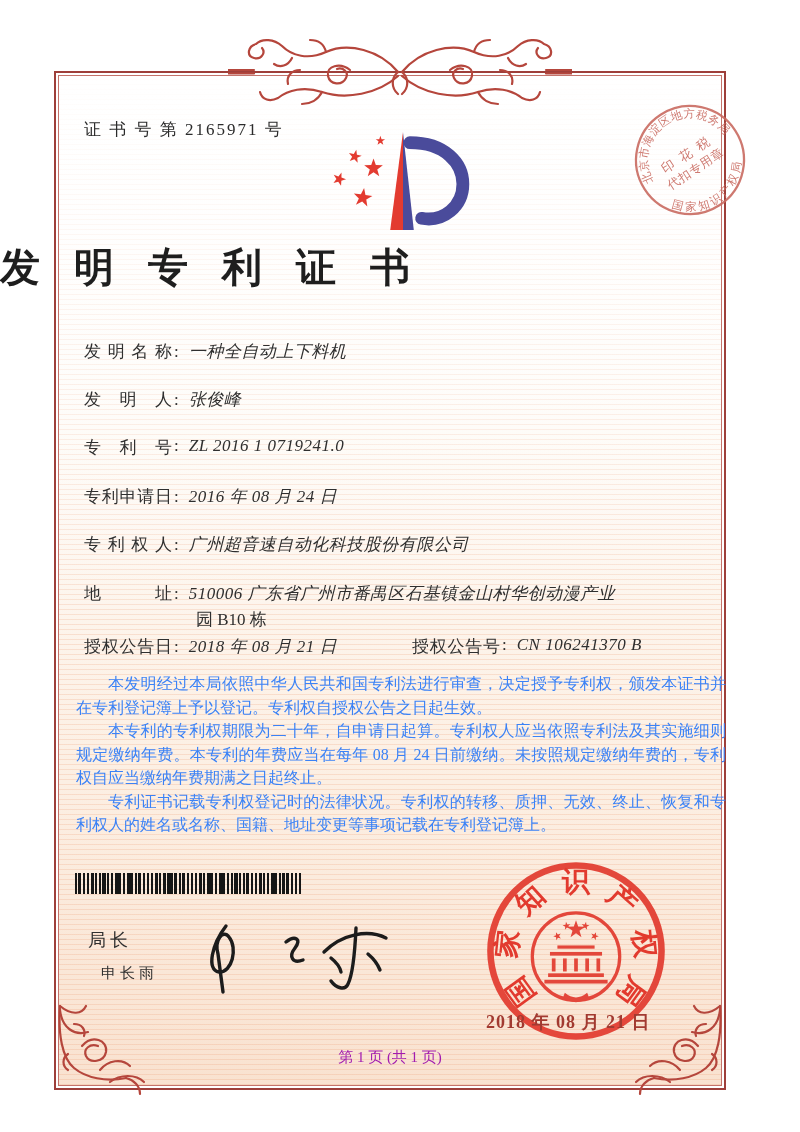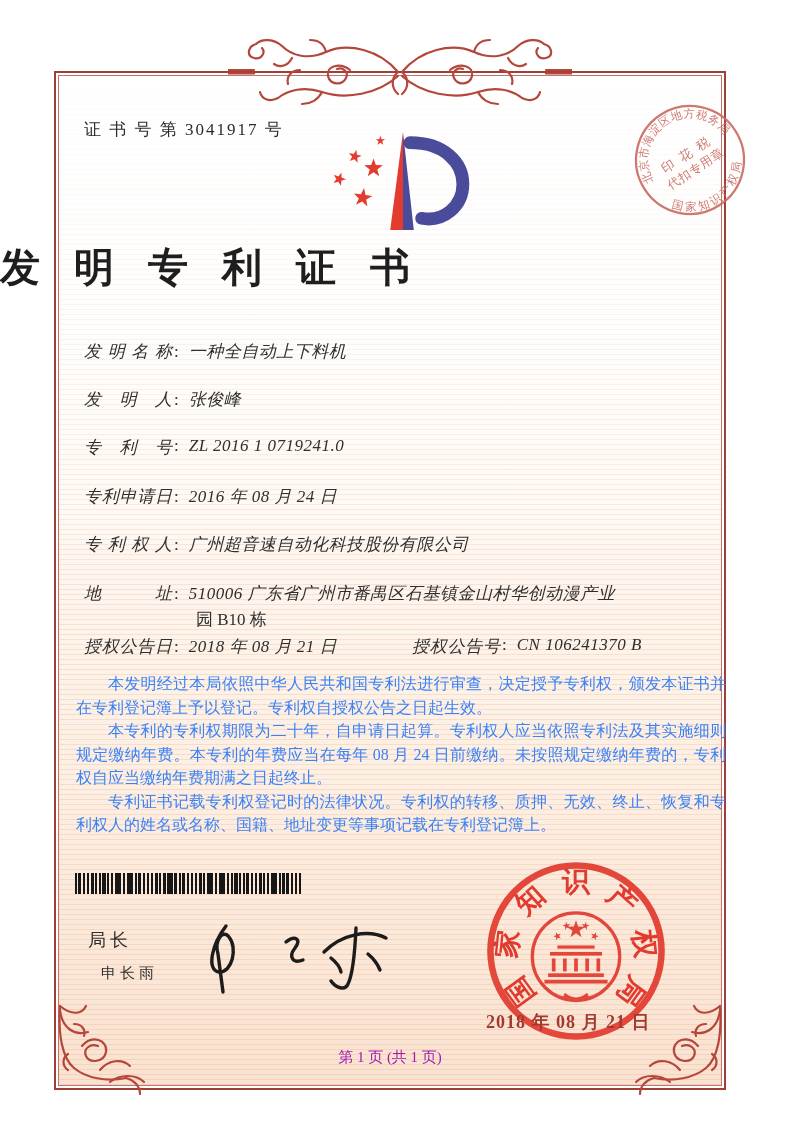--- a/index.html
+++ b/index.html
@@ -37,21 +37,20 @@
   .logo { position:absolute; left:318px; top:128px; width:168px; height:108px; }
   .title {
     position:absolute; left:0; top:240px; width:800px; text-align:left;
     font-size:40px; font-weight:bold; letter-spacing:12px; color:#1e1e1e;
   }
   
   .field-row { position:absolute; left:84px; font-size:17px; white-space:nowrap; }
   .flabel {
     display:inline-block; width:88px; text-align:justify; text-align-last:justify;
     vertical-align:top;
-    font-style:italic;
   }
   .fcolon { display:inline-block; margin:0 10px 0 2px; }
   .fvalue { letter-spacing:0.5px;font-style:italic; }
   .addr-line2 { position:absolute; left:196px; top:608px; font-size:17px; }
   .grant-col2 { position:absolute; left:412px; top:635px; font-size:17px; white-space:nowrap; }
   .grant-col2 .flabel { width:88px; }
   
   .body-text {
     position:absolute; left:76px; top:672px; width:650px;
     font-size:16px; line-height:23.5px; text-align:justify; color:#3b82f6;
@@ -116,21 +115,21 @@
     <g stroke="#b5463c" stroke-width="2.2" fill="none" stroke-linecap="round">
       <path d="M8,2 C6,30 10,54 22,64 C34,74 54,78 74,74"></path>
       <path d="M8,2 C20,12 30,10 34,2 M8,6 C10,24 22,32 36,28"></path>
       <path d="M30,42 c10,-12 26,-6 24,6 c-2,10 -16,12 -20,4 c-3,-7 4,-13 12,-10"></path>
       <path d="M48,66 c8,-10 22,-12 30,-4 M58,78 c10,-8 26,-8 34,0"></path>
       <path d="M16,50 c-6,4 -6,12 0,16 M22,20 c8,0 12,6 10,12"></path>
       <path d="M74,74 c8,2 14,8 14,16"></path>
     </g>
   </svg>
 
-  <div class="cert-no">证 书 号 第 3041917 号</div>
+  <div class="cert-no">证 书 号 第 2165971 号</div>
 
   <svg class="logo" viewBox="0 0 170 110">
     <polygon fill="#e33b30" points="63.00,8.00 64.18,11.38 67.76,11.45 64.90,13.62 65.94,17.05 63.00,15.00 60.06,17.05 61.10,13.62 58.24,11.45 61.82,11.38"></polygon>
     <polygon fill="#e33b30" points="38.46,22.15 39.08,27.13 43.96,28.27 39.42,30.40 39.85,35.39 36.42,31.74 31.80,33.68 34.22,29.29 30.94,25.50 35.86,26.44"></polygon>
     <polygon fill="#e33b30" points="56.00,31.00 58.35,37.76 65.51,37.91 59.80,42.24 61.88,49.09 56.00,45.00 50.12,49.09 52.20,42.24 46.49,37.91 53.65,37.76"></polygon>
     <polygon fill="#e33b30" points="23.39,45.42 23.32,50.43 28.00,52.24 23.21,53.72 22.93,58.73 20.04,54.63 15.20,55.91 18.20,51.90 15.48,47.69 20.23,49.31"></polygon>
     <polygon fill="#e33b30" points="46.39,61.10 47.78,68.12 54.85,69.26 48.60,72.75 49.69,79.83 44.44,74.96 38.05,78.19 41.06,71.69 36.01,66.62 43.12,67.47"></polygon>
     <polygon points="86,4 73,104 86,104" fill="#e33b30"></polygon>
     <polygon points="86,4 86,104 97,104" fill="#4a4b9b"></polygon>
     <path d="M 93,15 C 129,15 147,36 147,57 C 147,80 127,96 105,92" fill="none" stroke="#4a4b9b" stroke-width="13" stroke-linecap="round"></path>

